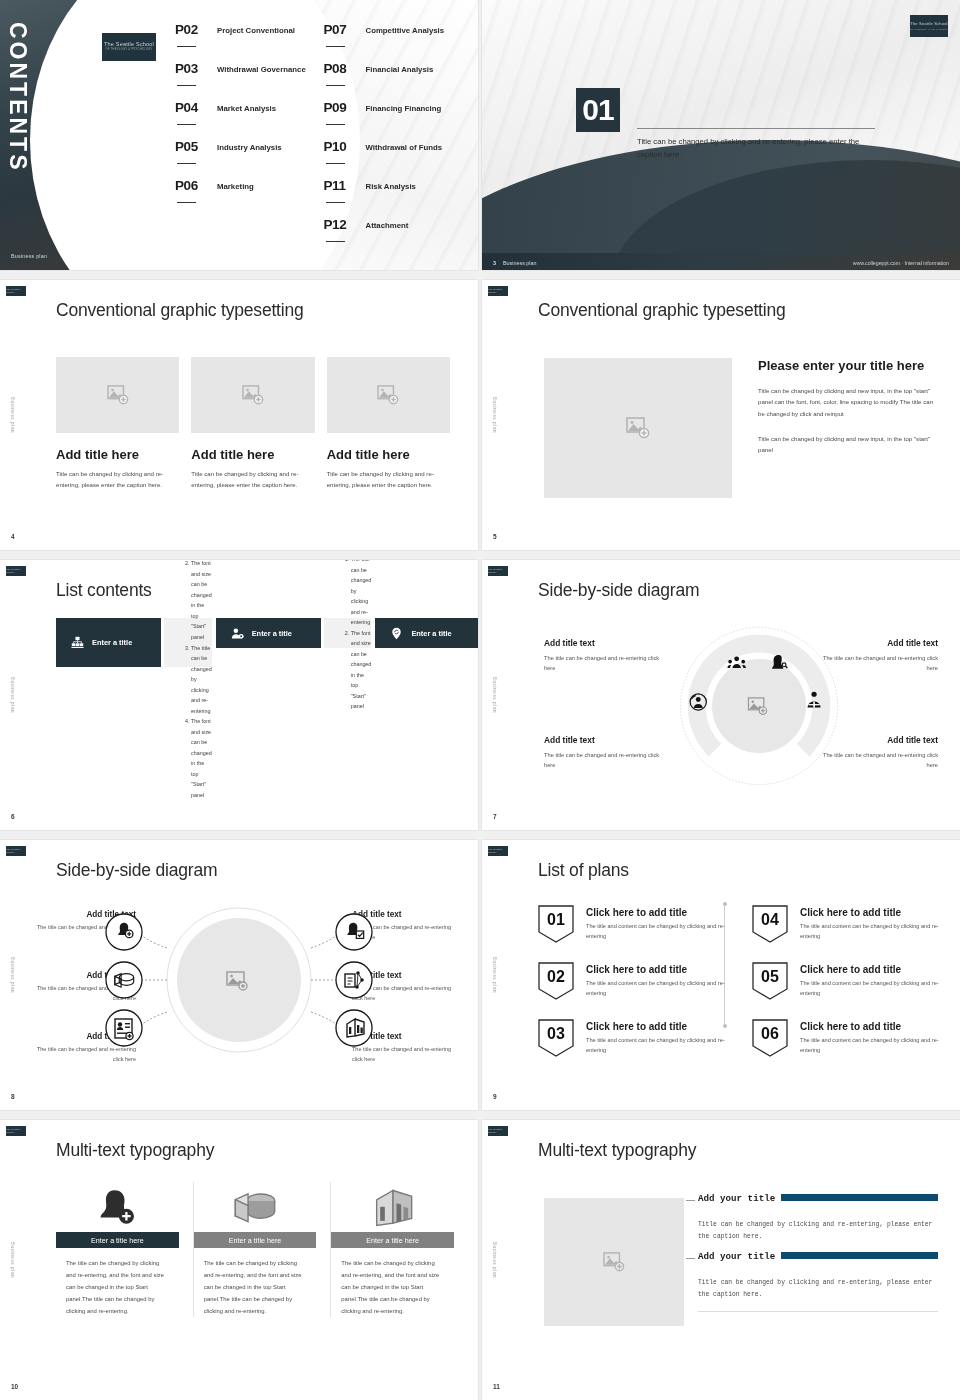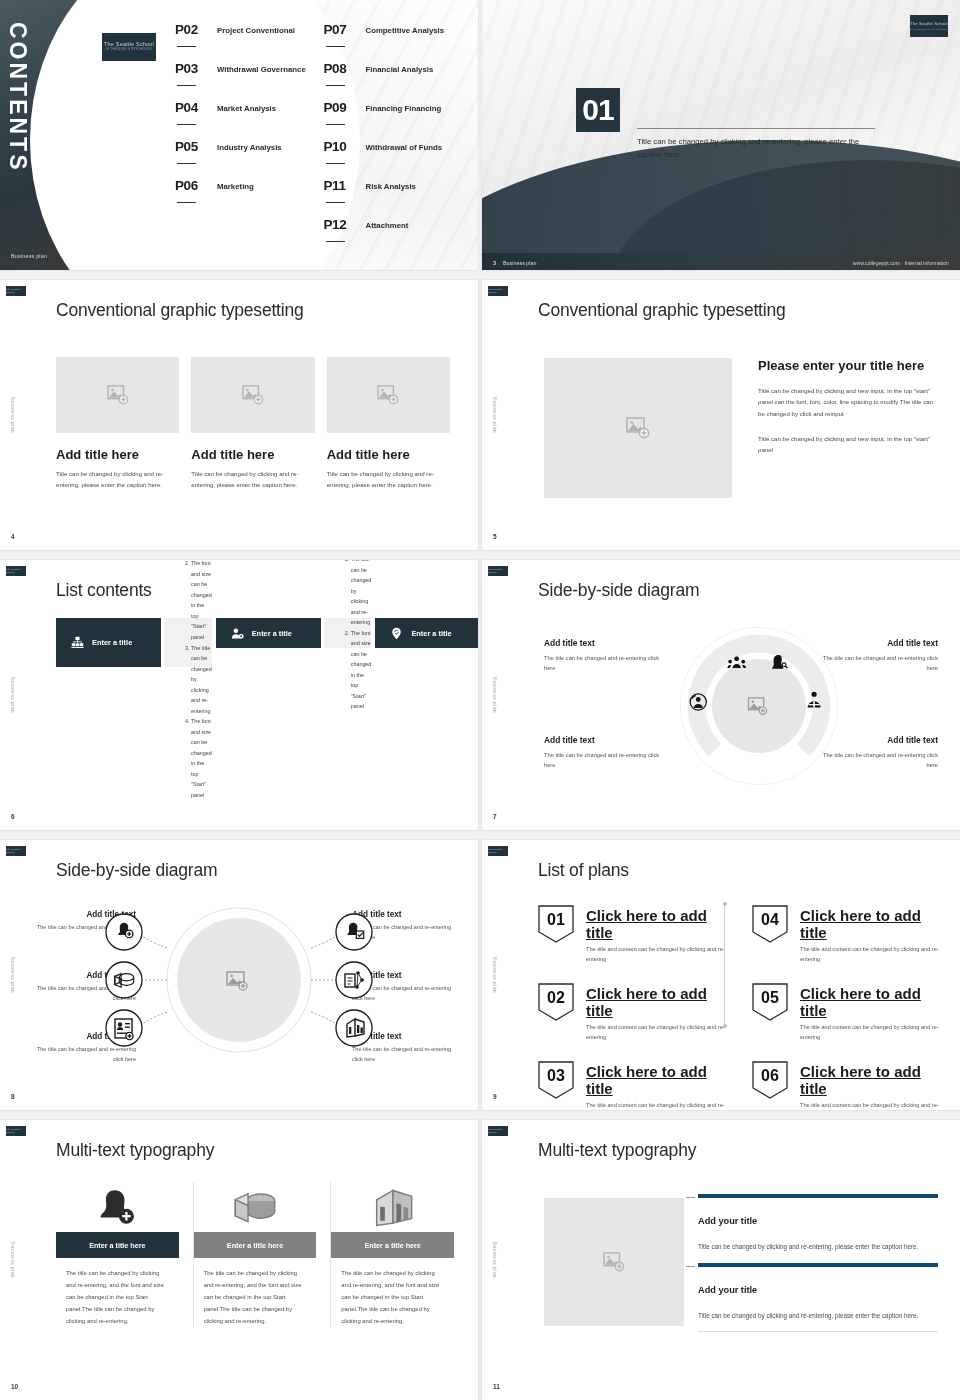--- a/index.html
+++ b/index.html
@@ -203,45 +203,45 @@
 
   
   .s9 .grid{position:absolute;left:56px;top:65px;right:20px;display:grid;grid-template-columns:1fr 1fr;column-gap:26px;row-gap:19px;}
   .s9 .item{display:flex;gap:12px;align-items:flex-start;}
   .s9 .shield{position:relative;width:36px;height:38px;flex:none;}
   .s9 .shield span{
     position:absolute;left:0;top:0;width:100%;height:100%;
     display:flex;align-items:center;justify-content:center;
     font-size:16px;font-weight:700;color:#111;padding-bottom:8px;box-sizing:border-box;
   }
-  .s9 .h3{font-size:15px;margin:2px 0 4px;text-decoration:underline;}
+  .s9 .h3{font-size:10px;margin:2px 0 4px;}
   .s9 p{margin:0;font-size:5.6px;color:#555;line-height:1.7;}
   .s9 .divider{position:absolute;left:242px;top:66px;width:1px;height:118px;background:#cfcfcf;}
   .s9 .divider:before,.s9 .divider:after{
     content:"";position:absolute;left:-1.5px;width:4px;height:4px;border-radius:50%;background:#bdbdbd;
   }
   .s9 .divider:before{top:-4px;} .s9 .divider:after{bottom:-4px;}
 
   
   .s10 .cols{position:absolute;left:56px;top:62px;right:24px;display:flex;gap:14px;}
   .s10 .col{flex:1;border-left:1px solid #e2e2e2;padding-left:0;}
   .s10 .col:first-child{border-left:none;}
   .s10 .ic{height:46px;display:flex;align-items:flex-end;justify-content:center;padding-bottom:4px;}
   .s10 .bar{
-    height:26px;display:flex;align-items:center;justify-content:center;
-    color:#fff;font-size:7.2px;font-weight:700;
+    height:16px;display:flex;align-items:center;justify-content:center;
+    color:#fff;font-size:7.2px;font-weight:400;
   }
   .s10 .bar.dark{background:#23333c;}
   .s10 .bar.gray{background:#818181;}
   .s10 .txt{font-size:5.9px;color:#4c4c4c;line-height:2.05;padding:9px 10px 0 10px;}
 
   
   .s11 .ph{position:absolute;left:62px;top:78px;width:140px;height:128px;}
   .s11 .right{position:absolute;left:216px;top:74px;right:22px;}
-  .s11 .blk{border-top:4px solid #0c4a6e;border-bottom:1px solid #dcdcdc;padding:25px 0 10px;position:relative;}
+  .s11 .blk{border-top:7px solid #0c4a6e;border-bottom:1px solid #dcdcdc;padding:0 0 10px;position:relative;font-family:Liberation Mono, monospace;}
   .s11 .blk:first-child{border-bottom:none;}
   .s11 .blk .h3{font-size:9.2px;margin:0 0 5px;background:#fff;display:inline-block;padding-right:6px;position:relative;top:-13px;margin-bottom:-8px;}
   .s11 .blk p{margin:0;font-size:6.3px;color:#4a4a4a;line-height:1.85;}
   .s11 .tick{position:absolute;left:-12px;top:-1px;width:9px;height:1px;background:#9a9a9a;}
 </style>
 </head>
 <body>
 
 <div class="deck">
 

